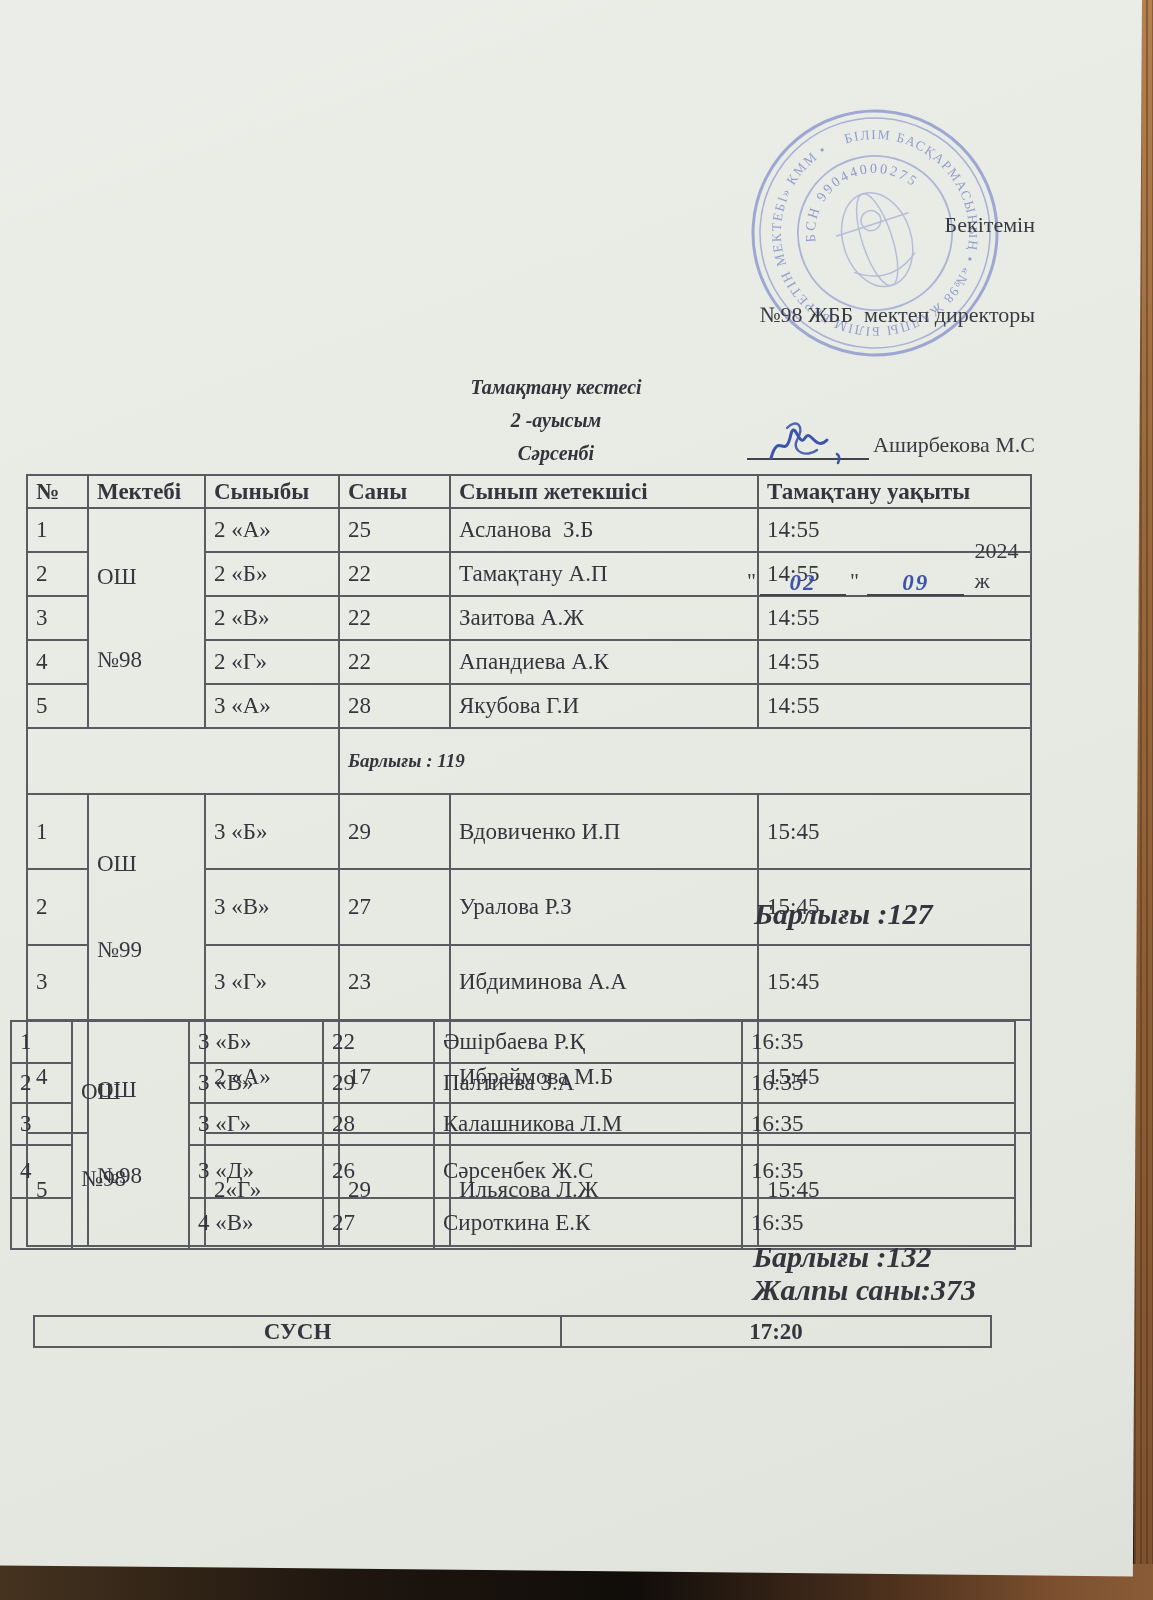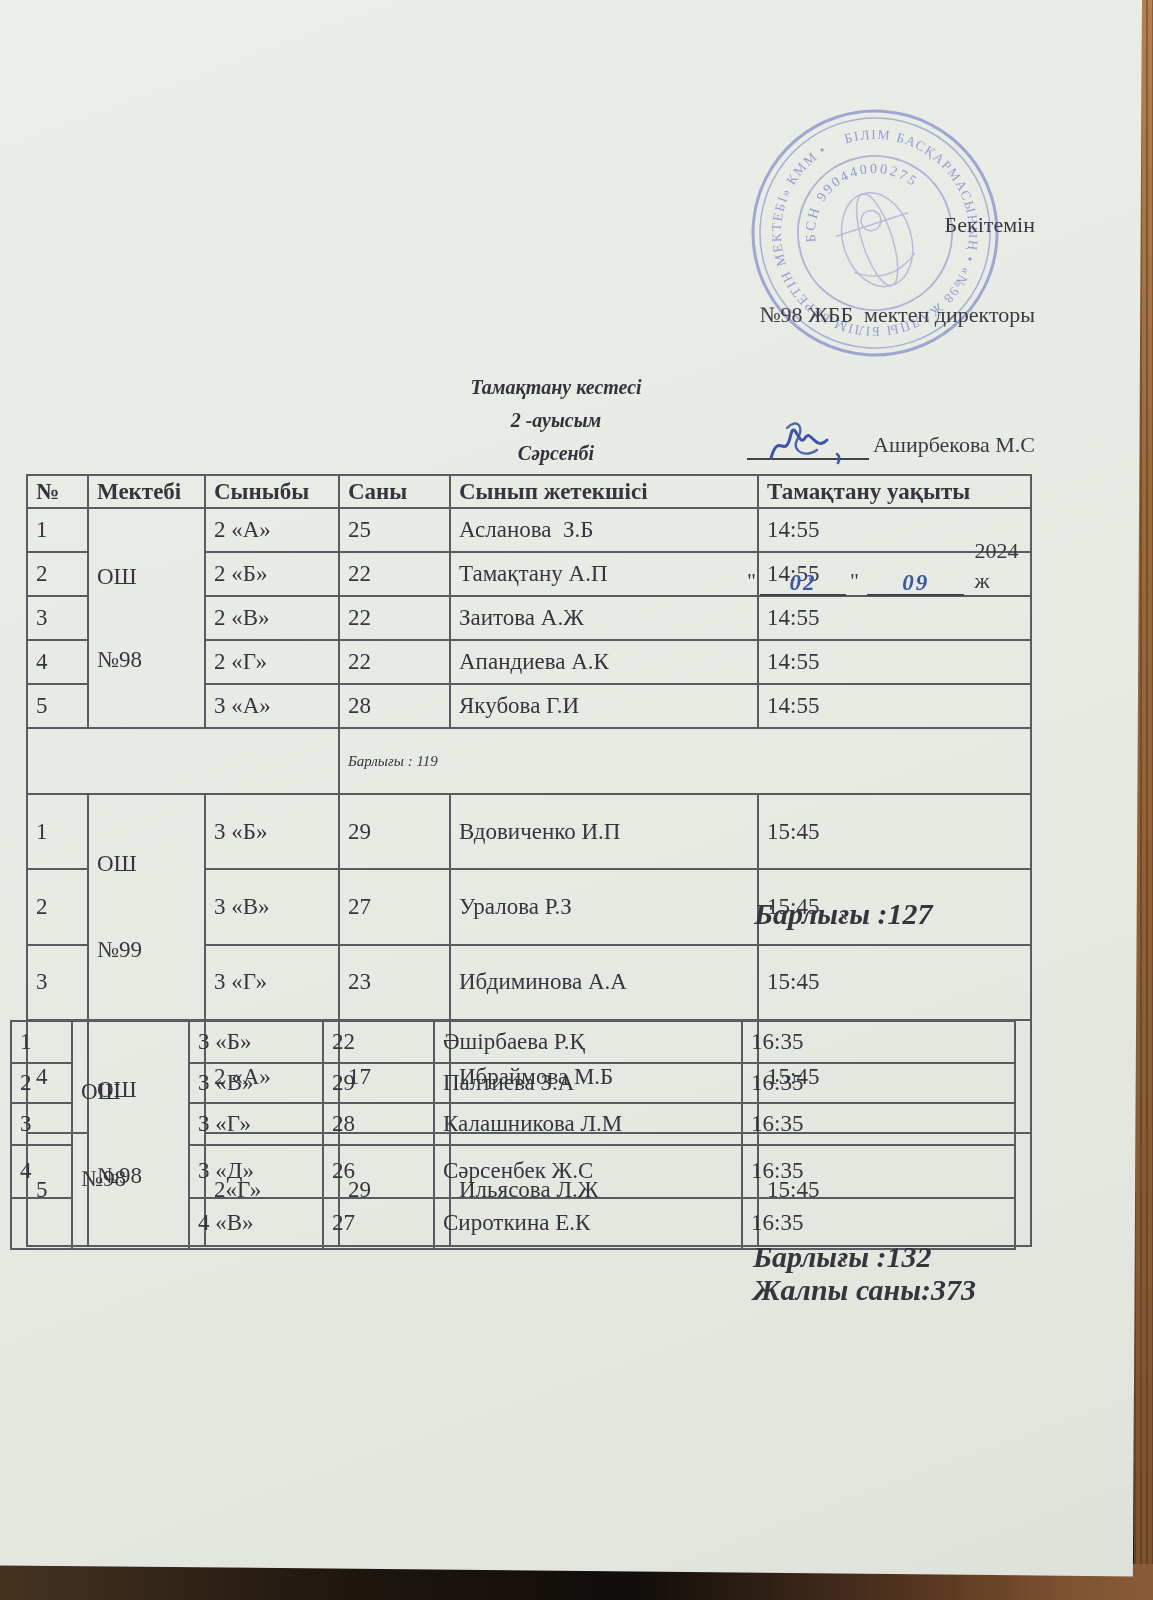--- a/index.html
+++ b/index.html
@@ -41,21 +41,21 @@
     text-align:left;white-space:pre;overflow:hidden;}
   .tbl th{font-weight:bold;}
   .main{left:26px;top:474px;}
   .third{left:10px;top:1020px;}
   .rh-h{height:33px}.rh-a{height:31px}.rh-f{height:66px}.rh-b{height:34px}
   .rh-c{height:35px}.rh-c2{height:34px}.rh-d{height:44px}.rh-e{height:43px}
   .school{vertical-align:top;padding-top:1px;}
   .school span{display:block;line-height:31px;}
   .school.g34 span{line-height:34px;}
   .school.g35 span{line-height:35px;}
-  .tot-cell{vertical-align:top;padding:4px 0 0 436px;font-weight:normal;font-style:italic;font-size:15px;}
+  .tot-cell{vertical-align:top;padding:4px 0 0 436px;font-weight:bold;font-style:italic;font-size:19px;}
   .tot{position:absolute;font-weight:bold;font-style:italic;font-size:30px;color:#35363d;}
   .tot2{left:754px;top:897px;}
   .tot3{left:753px;top:1240px;line-height:33px;}
   .susn{left:33px;top:1315px;font-weight:bold;}
   .susn td{text-align:center;height:29px;}
 </style>
 </head>
 <body>
 
 <div id="scene">
@@ -274,15 +274,27 @@
         <td>16:35</td>
       </tr>
     </tbody>
       </table>
 
     <div class="tot tot3">
       <div>Барлығы :132</div>
       <div>Жалпы саны:373</div>
     </div>
 
+    <table class="tbl susn">
+      <colgroup>
+          <col style="width:527px">
+          <col style="width:430px">
+        </colgroup>
+      <tbody>
+          <tr>
+        <td>СУСН</td>
+        <td>17:20</td>
+      </tr>
+    </tbody>
+      </table>
 
   </div>
 </div>
 
 </body></html>

